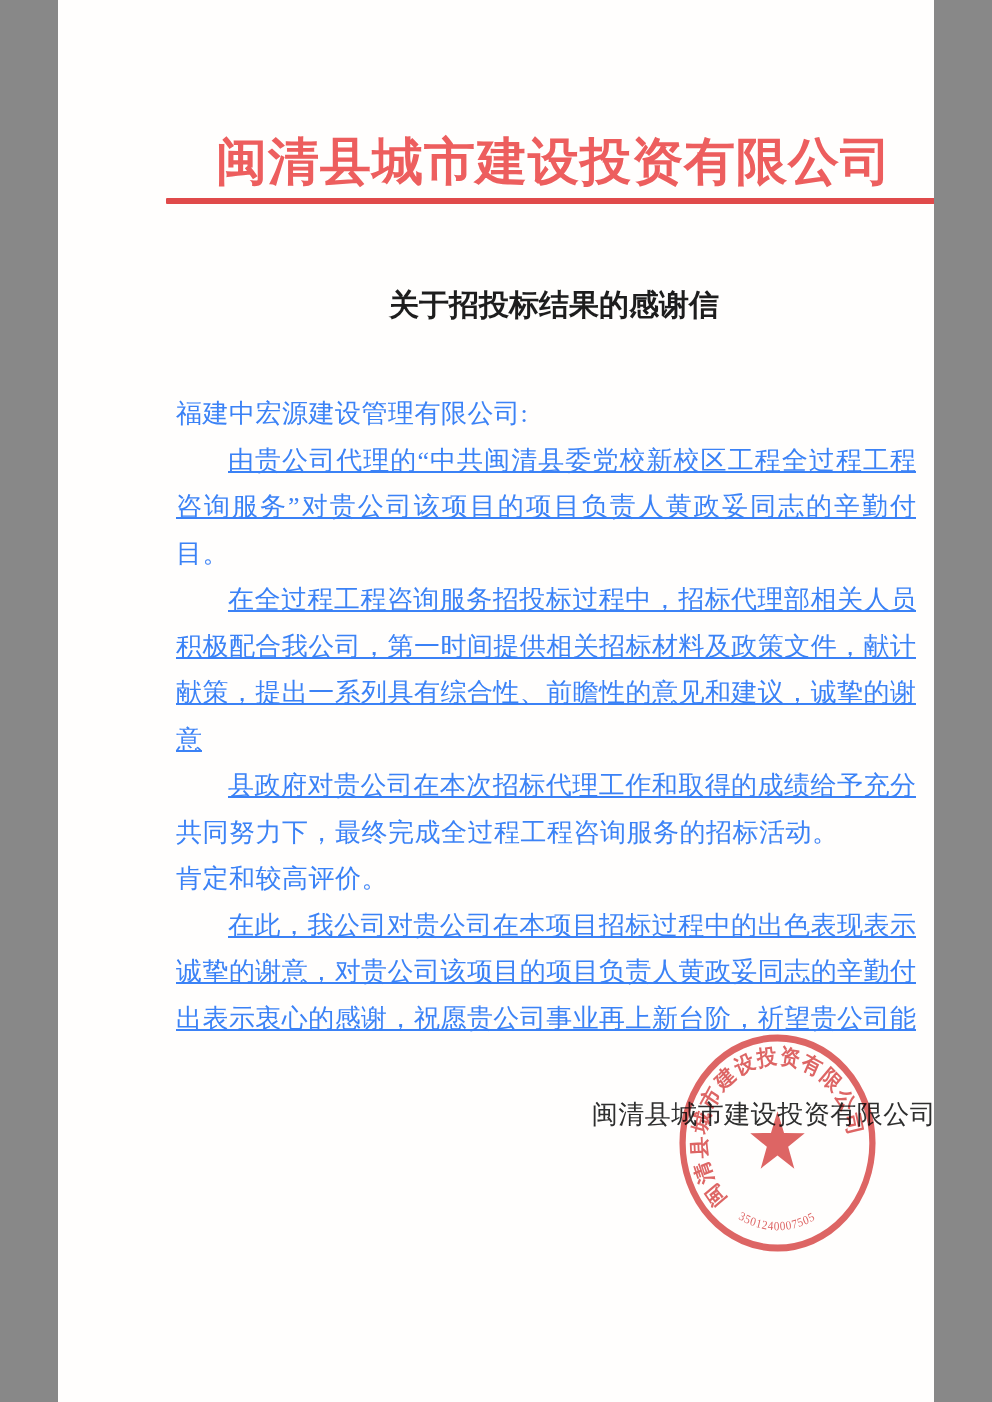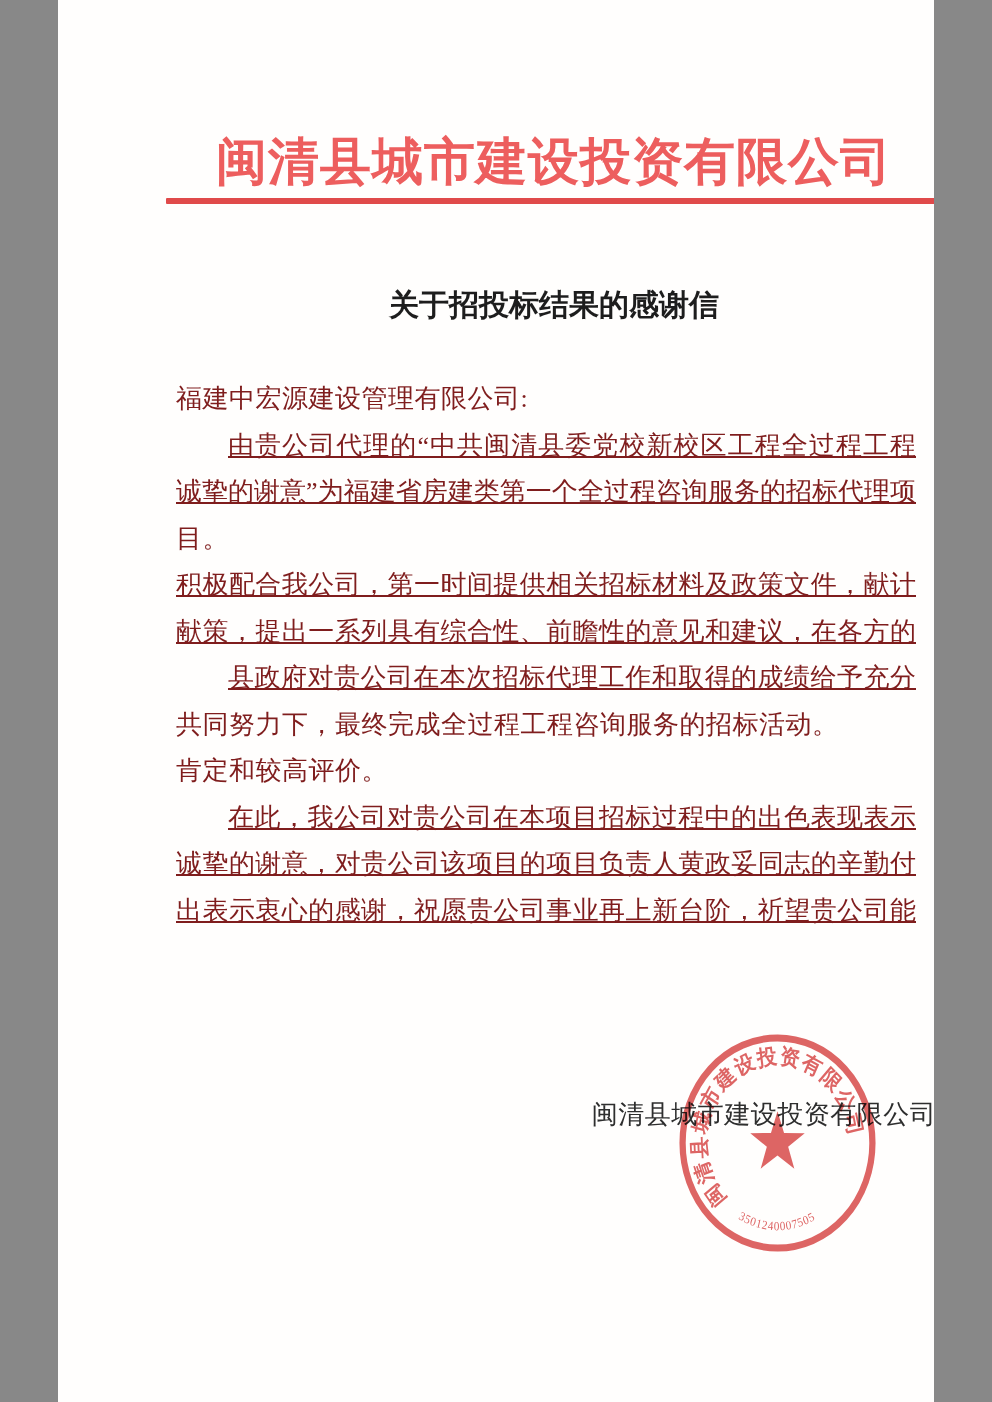--- a/index.html
+++ b/index.html
@@ -27,23 +27,23 @@
   }
   .doc-title{
     position:absolute;left:0;top:286px;width:992px;
     text-align:center;
     font-size:30px;line-height:42px;
     font-weight:bold;
     color:#1d1d1d;
     font-family:Liberation Mono, monospace;
   }
   .body-text{
-    position:absolute;left:118px;top:376px;width:740px;
+    position:absolute;left:118px;top:391px;width:740px;
     font-size:26px;line-height:46.5px;
-    color:#7f1d1d;
+    color:#3b82f6;
     font-family:"Liberation Serif", serif;
   }
   .line{width:740px;white-space:nowrap;}
   .line.fill{
     white-space:normal;
     text-align:justify;
     text-align-last:justify;
     text-justify:inter-character;
     text-decoration:underline;
   }
@@ -83,24 +83,25 @@
 
   <div class="letterhead">闽清县城市建设投资有限公司</div>
 
   <div class="letterhead-rule"></div>
 
   <div class="doc-title">关于招投标结果的感谢信</div>
 
   <div class="body-text">
     <div class="line plain">福建中宏源建设管理有限公司:</div>
     <div class="line fill indent">由贵公司代理的“中共闽清县委党校新校区工程全过程工程</div>
-    <div class="line fill">诚挚的谢意”为福建省房建类第一个全过程咨询服务的招标代理项</div>
+    <div class="line fill">咨询服务”对贵公司该项目的项目负责人黄政妥同志的辛勤付</div>
     <div class="line plain">目。</div>
+    <div class="line fill indent">在全过程工程咨询服务招投标过程中，招标代理部相关人员</div>
     <div class="line fill">积极配合我公司，第一时间提供相关招标材料及政策文件，献计</div>
-    <div class="line fill">献策，提出一系列具有综合性、前瞻性的意见和建议，在各方的</div>
+    <div class="line fill">献策，提出一系列具有综合性、前瞻性的意见和建议，诚挚的谢意</div>
     <div class="line fill indent">县政府对贵公司在本次招标代理工作和取得的成绩给予充分</div>
     <div class="line plain">共同努力下，最终完成全过程工程咨询服务的招标活动。</div>
     <div class="line plain">肯定和较高评价。</div>
     <div class="line fill indent">在此，我公司对贵公司在本项目招标过程中的出色表现表示</div>
     <div class="line fill">诚挚的谢意，对贵公司该项目的项目负责人黄政妥同志的辛勤付</div>
     <div class="line fill">出表示衷心的感谢，祝愿贵公司事业再上新台阶，祈望贵公司能</div>
   </div>
 
   <div class="signature">闽清县城市建设投资有限公司</div>
 

